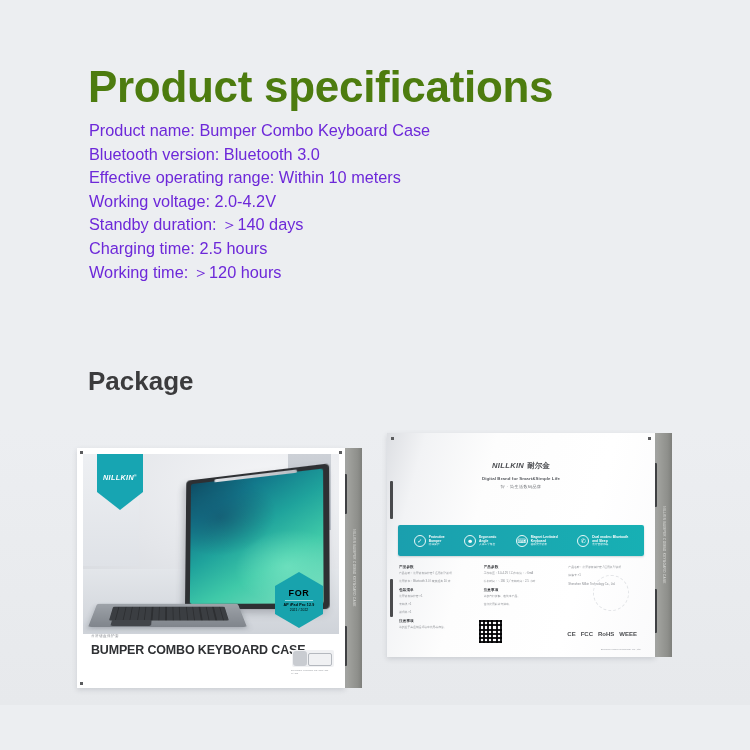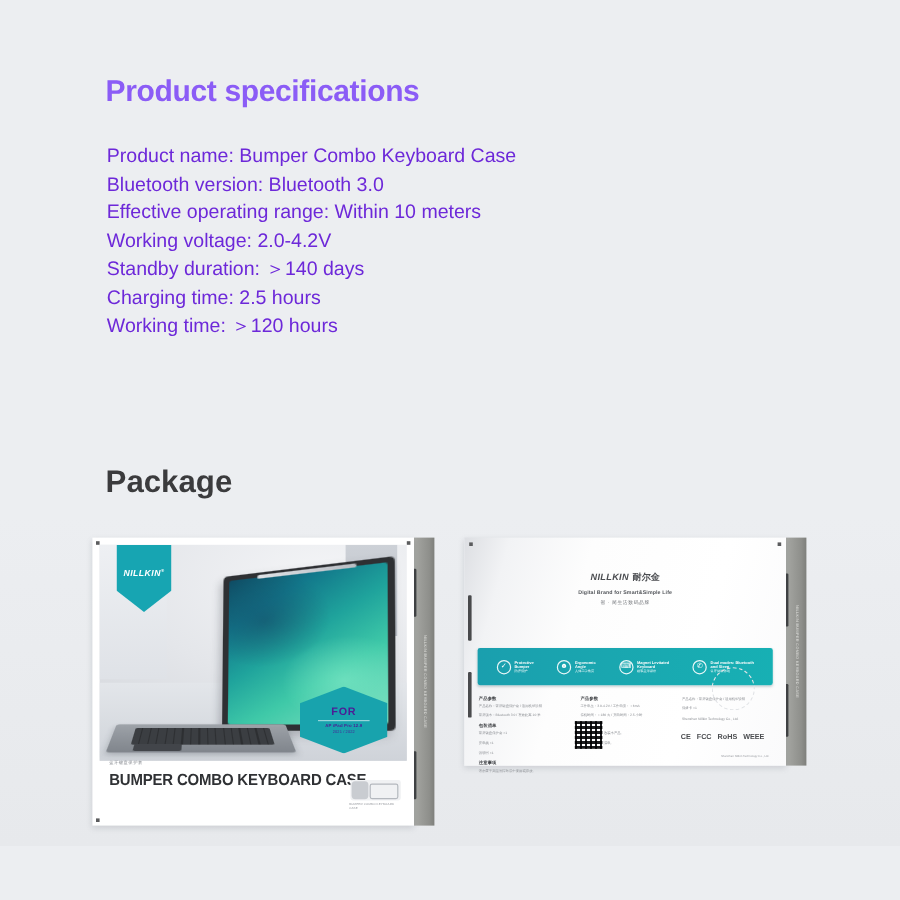--- a/index.html
+++ b/index.html
@@ -13,43 +13,43 @@
     position: relative;
   }
 
   
   .page { position: relative; width: 750px; height: 750px; }
 
   .h-spec {
     position: absolute;
     left: 88px;
     top: 62px;
-    font-size: 25px;
+    font-size: 44px;
     font-weight: bold;
-    color: #8b5cf6;
+    color: #4d7c0f;
     letter-spacing: -0.3px;
   }
 
   .spec-list {
     position: absolute;
     left: 89px;
     top: 119px;
     list-style: none;
   }
   .spec-list li {
     font-size: 16.3px;
     line-height: 23.6px;
     color: #6d28d9;
     white-space: nowrap;
   }
 
   .h-package {
     position: absolute;
     left: 88px;
-    top: 386px;
+    top: 366px;
     font-size: 26px;
     font-weight: bold;
     color: #3b3b3d;
   }
 
   
   .photo {
     position: absolute;
     left: 0;
     top: 430px;
@@ -200,24 +200,24 @@
   }
   .trackpad{
     position:absolute; left:14%; bottom:6%; width:26%; height:22%;
     background:#42454a; border-radius:2px;
   }
 
   
   .badge-for {
     position:absolute;
     right:16px; bottom:6px;
-    width:73px; height:56px;
+    width:48px; height:56px;
     background:#18a3ad;
     clip-path: polygon(50% 0,100% 25%,100% 75%,50% 100%,0 75%,0 25%);
-    color:#4c1d95;
+    color:#000000;
     display:flex; flex-direction:column; align-items:center; justify-content:center;
     text-align:center;
     line-height:1.15;
   }
   .badge-for .for-big{ font-size:9px; font-weight:bold; letter-spacing:.6px; }
   .badge-for .for-rule{
     width:60%; height:1px; background:rgba(255,255,255,.55); margin:2px 0 2.5px;
   }
   .badge-for .for-s1{ font-size:3.6px; font-weight:bold; letter-spacing:.15px; }
   .badge-for .for-s2{ font-size:3.3px; letter-spacing:.1px; margin-top:1px; }
@@ -252,21 +252,21 @@
     content:""; position:absolute; left:1px; top:1px;
     width:14px; height:15px; background:#c9ccd1; border-radius:3px;
   }
   .mini-prod .silh::after{
     content:""; position:absolute; right:2px; top:3px;
     width:22px; height:11px; border:1px solid #b4b8be; border-radius:2px;
   }
   .mini-prod .cap{ font-size:2.5px; color:#9a9da2; margin-top:1.5px; letter-spacing:.1px; }
 
   
-  #box-right { left: 387px; top: 18px; width: 285px; height: 190px; }
+  #box-right { left: 387px; top: 3px; width: 285px; height: 224px; }
   #box-right .face {
     width: 268px;
     background: linear-gradient(105deg,#dddfe3 0%, #f2f3f5 12%, #fdfdfd 34%, #ffffff 70%, #fafafb 100%);
   }
   #box-right .spine { left: 268px; }
 
   .back-inner { position:absolute; inset:0; padding:6px 8px; }
 
   .back-logo{
     margin: 22px auto 0;

